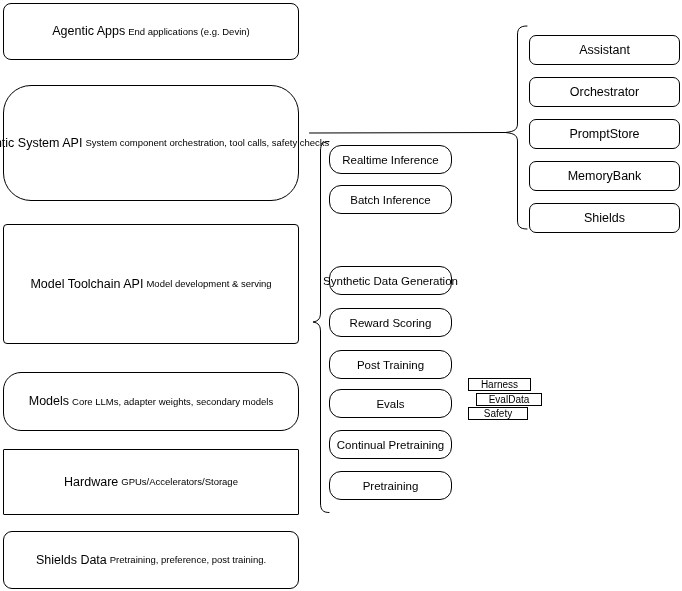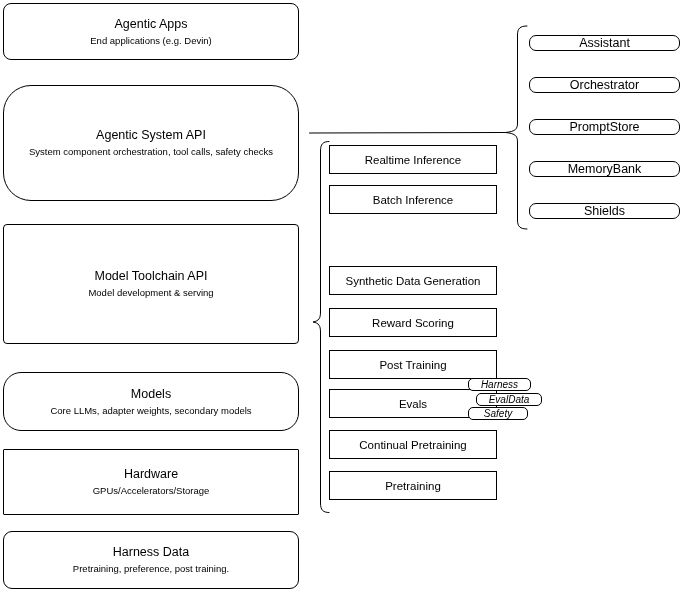--- a/index.html
+++ b/index.html
@@ -20,21 +20,21 @@
     left: 0;
     top: 0;
     pointer-events: none;
   }
   .node {
     position: absolute;
     box-sizing: border-box;
     border: 1px solid #000000;
     background: #ffffff;
     display: flex;
-    flex-direction: column;
+    flex-direction: row;
     align-items: center;
     justify-content: center;
     text-align: center;
     color: #000000;
   }
   .lbox {
     left: 3px;
     width: 296px;
     gap: 3px;
   }
@@ -43,49 +43,48 @@
     line-height: 15px;
     white-space: nowrap;
   }
   .lbox .bsub {
     font-size: 9.5px;
     line-height: 12px;
     white-space: nowrap;
   }
   .mbox {
     left: 329px;
-    width: 168px;
+    width: 123px;
     height: 29px;
-    border-radius: 0;
+    border-radius: 12px;
     font-size: 11.5px;
     white-space: nowrap;
   }
   .rbox {
     left: 529px;
     width: 151px;
-    height: 16px;
+    height: 30px;
     border-radius: 7px;
     font-size: 12.5px;
     white-space: nowrap;
   }
   .tag {
     position: absolute;
     box-sizing: border-box;
     border: 1px solid #000000;
-    border-radius: 5px;
+    border-radius: 0;
     background: #ffffff;
     display: flex;
     align-items: center;
     justify-content: center;
     font-size: 10px;
     line-height: 11px;
     color: #000000;
     z-index: 5;
     white-space: nowrap;
-    font-style: italic;
   }
 </style>
 </head>
 <body>
 
 <div class="canvas">
 
   <svg class="overlay" width="682" height="591" viewBox="0 0 682 591">
     <path d="M309.5 133 L505.5 132.5" fill="none" stroke="#000000" stroke-width="1" stroke-linecap="round"></path>
     <path d="M329 141.5 C323 141.5 320.5 144 320.5 151
@@ -112,21 +111,21 @@
   </div>
   <div class="node lbox" style="top:372px;height:59px;border-radius:18px">
     <div class="btitle">Models</div>
     <div class="bsub">Core LLMs, adapter weights, secondary models</div>
   </div>
   <div class="node lbox" style="top:449px;height:66px;border-radius:1px">
     <div class="btitle">Hardware</div>
     <div class="bsub">GPUs/Accelerators/Storage</div>
   </div>
   <div class="node lbox" style="top:531px;height:58px;border-radius:9px">
-    <div class="btitle">Harness Data</div>
+    <div class="btitle">Shields Data</div>
     <div class="bsub">Pretraining, preference, post training.</div>
   </div>
 
   <div class="node mbox" style="top:145px">
     <span>Realtime Inference</span>
   </div>
   <div class="node mbox" style="top:185px">
     <span>Batch Inference</span>
   </div>
   <div class="node mbox" style="top:266px">

